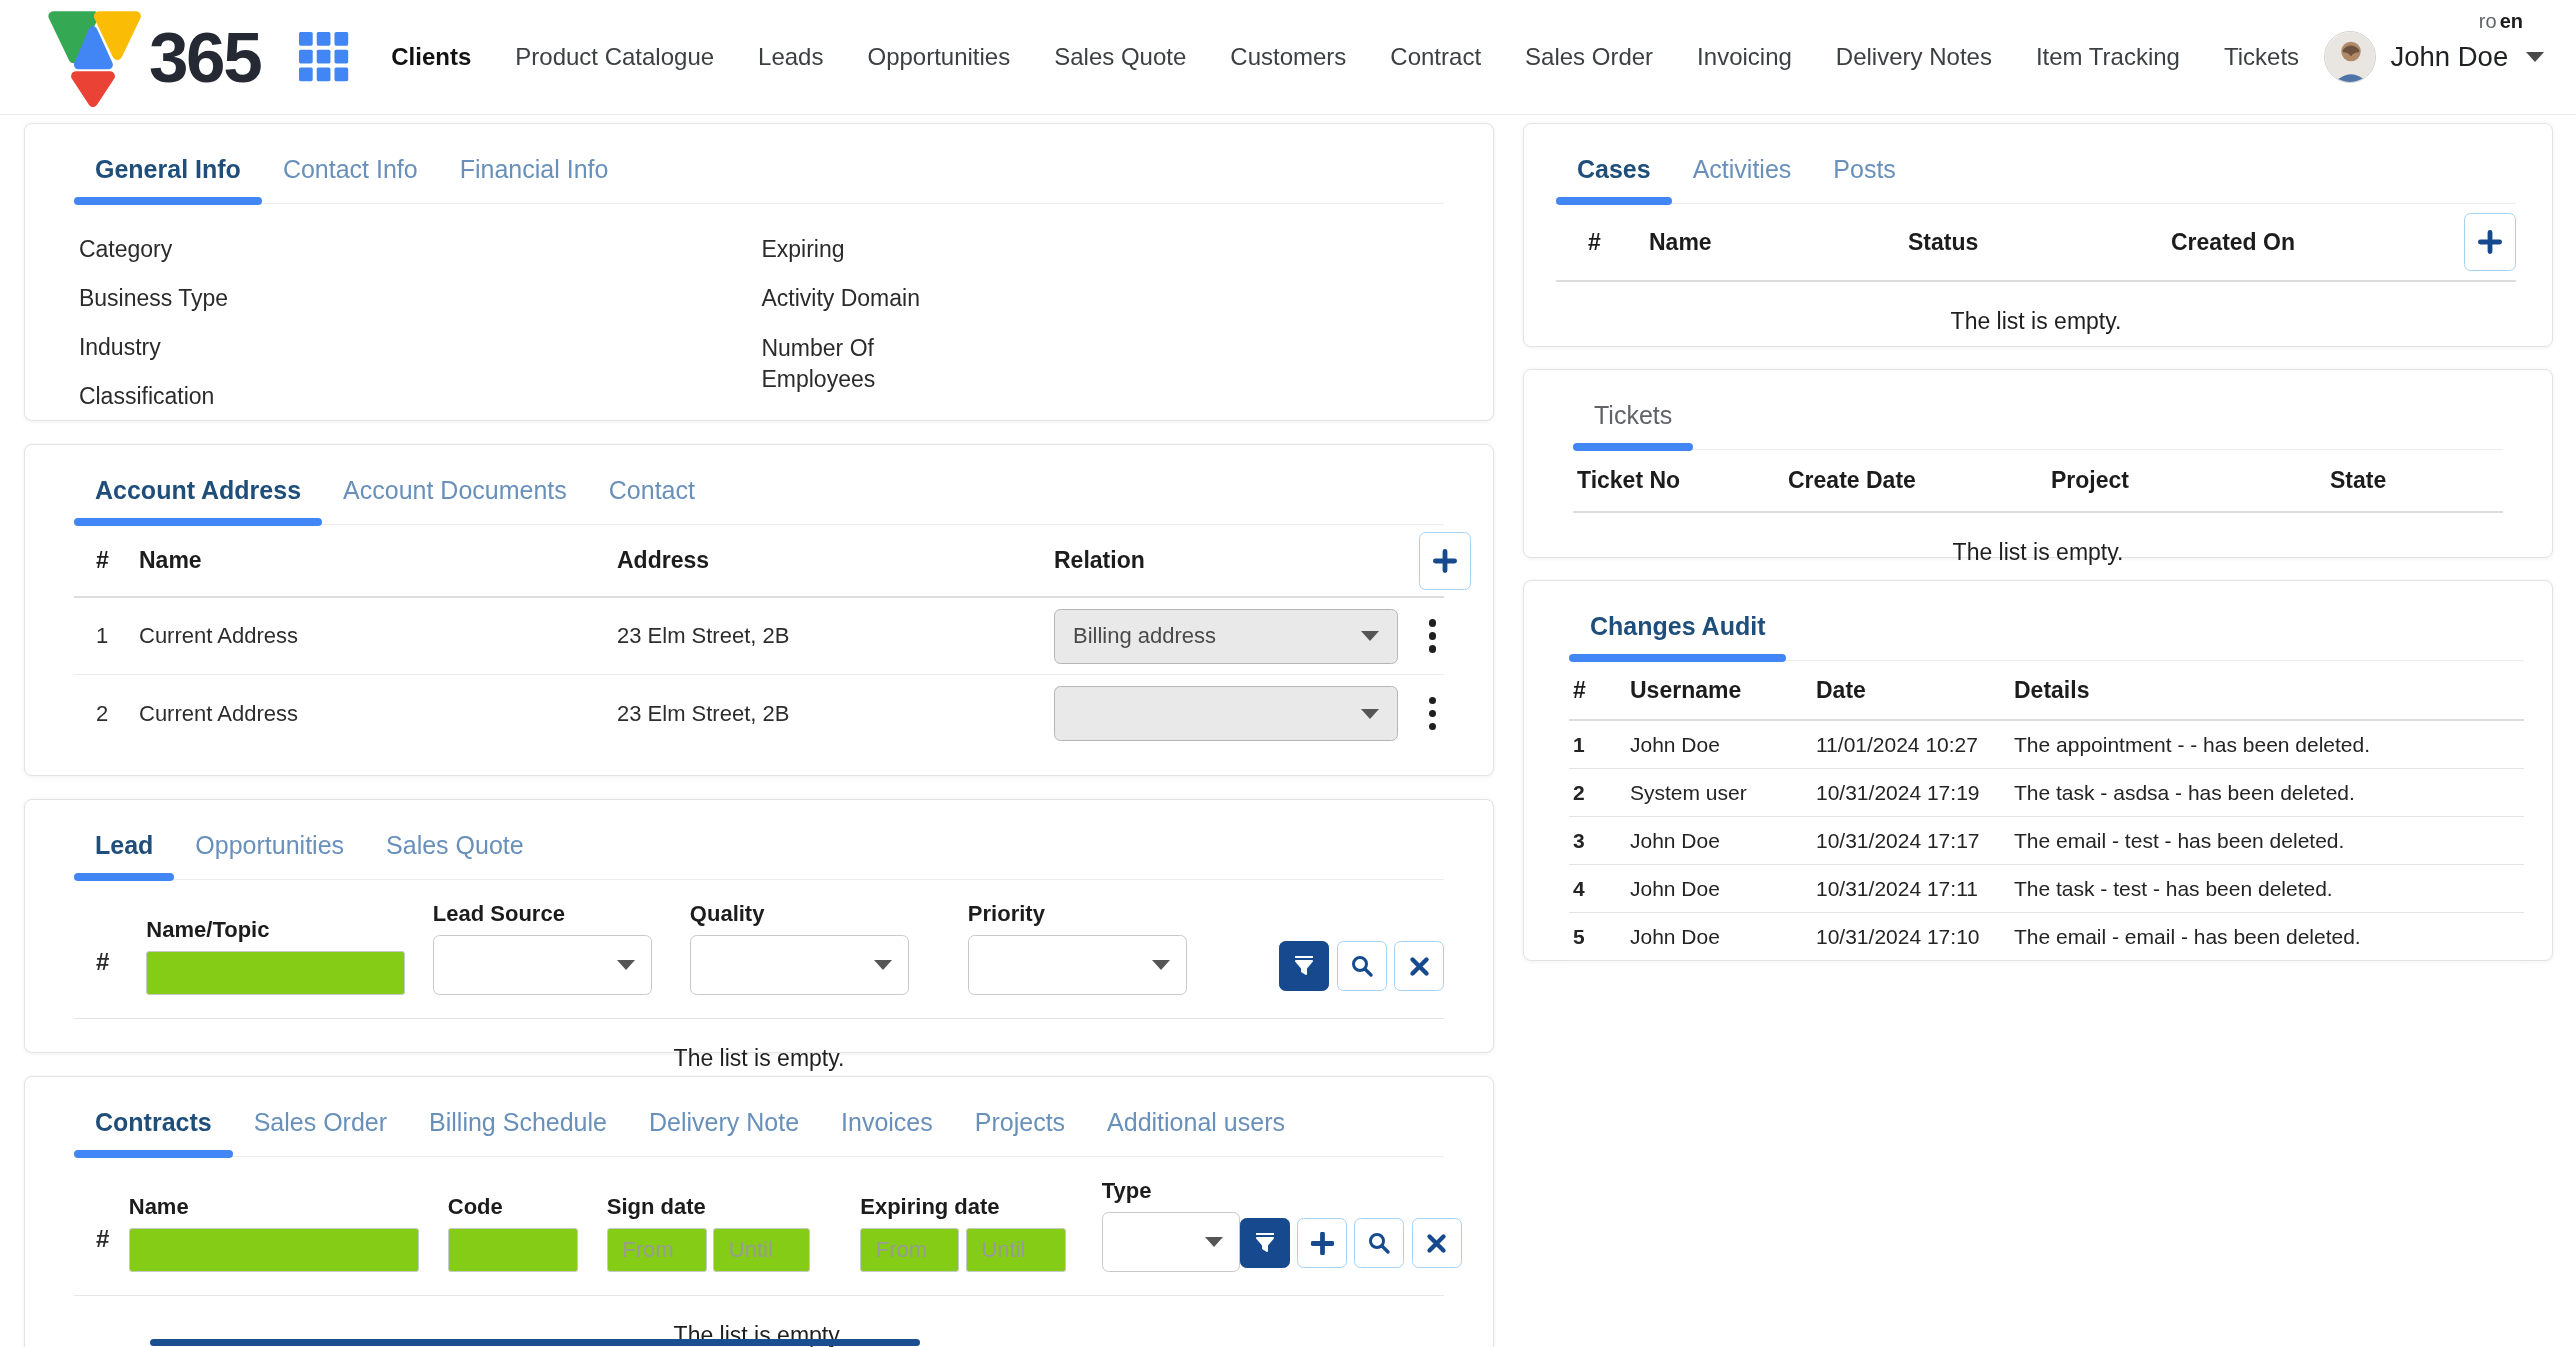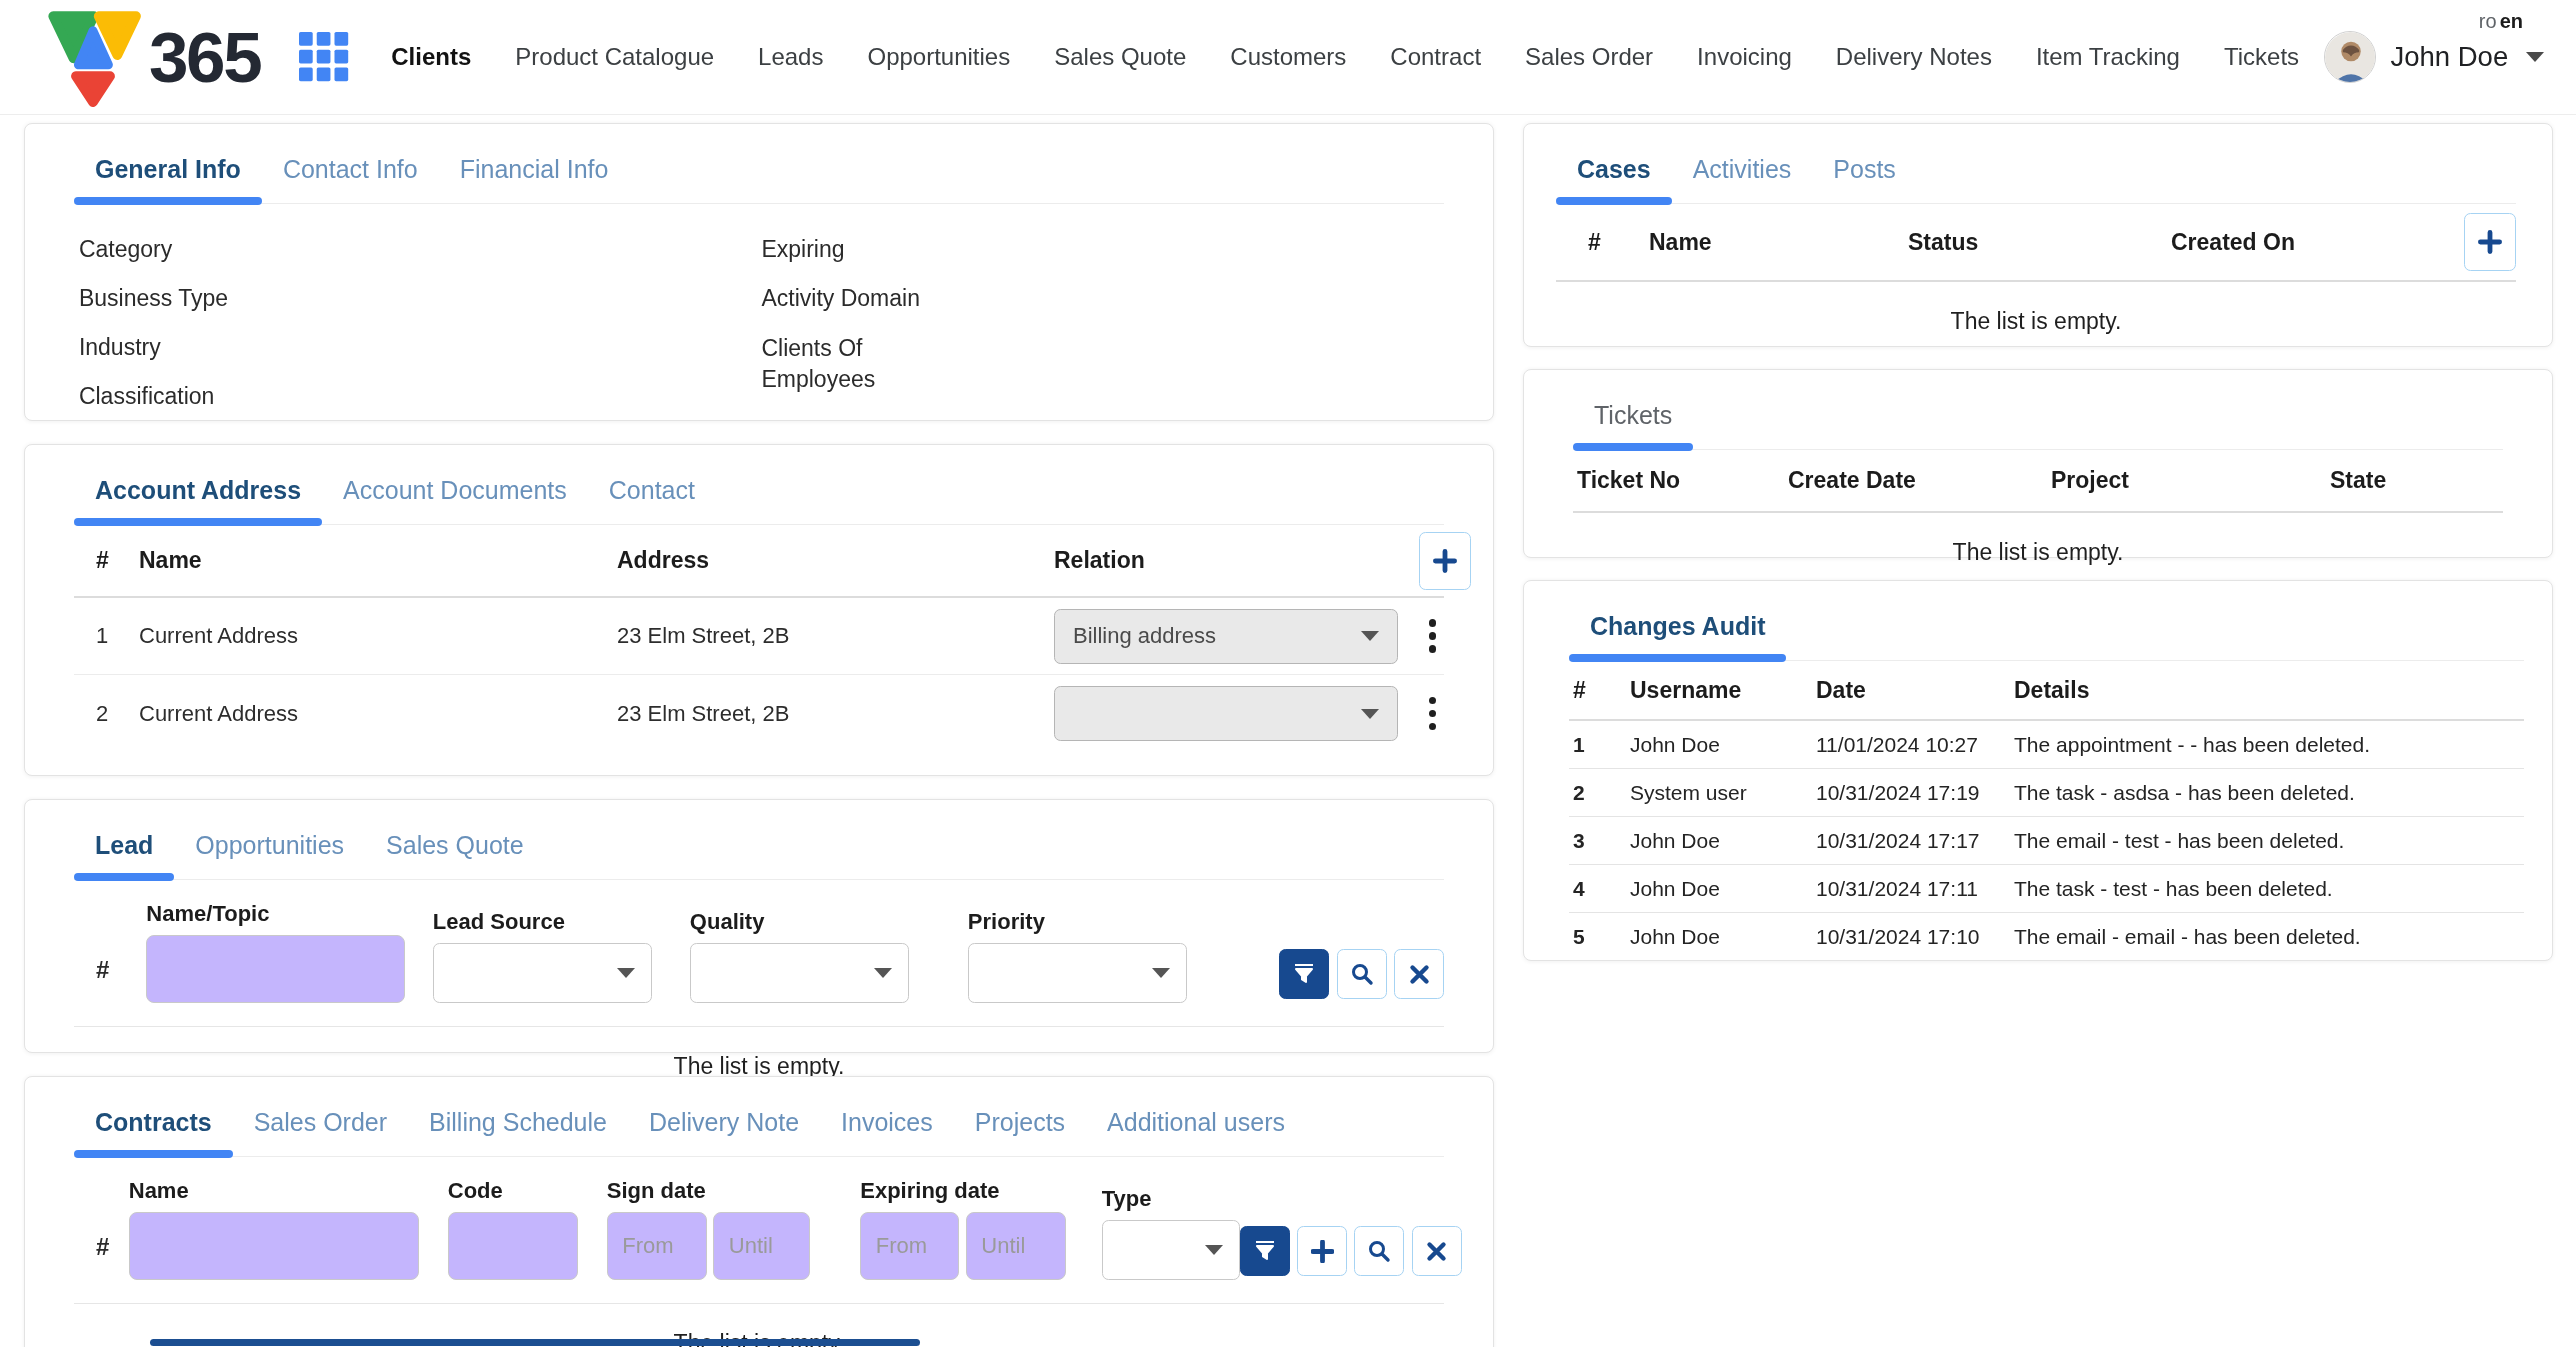--- a/index.html
+++ b/index.html
@@ -68,21 +68,21 @@
   .kebab{ justify-self:end; display:flex; flex-direction:column; gap:5.7px; padding:8px; cursor:pointer; }
   .kebab i{ width:7.3px; height:7.3px; border-radius:50%; background:#1f1f1f; }
   .add-btn{ width:52px; height:58px; background:#fff; border:1.6px solid #a6d3f3; border-radius:6.5px;
             display:flex; align-items:center; justify-content:center; cursor:pointer; justify-self:end; }
 
   
   .filter-row{ display:flex; align-items:flex-end; padding:21px 0 23px; }
   .hash{ font-size:24px; font-weight:700; margin:0 0 19.4px 22px; }
   .fgroup{ display:flex; flex-direction:column; gap:8px; }
   .fgroup label{ font-size:22px; font-weight:700; color:#1c1c1c; }
-  .tinput{ border:1.6px solid #c9c9c9; border-radius:8px; height:68px; background:#c4b5fd; font-family:inherit; font-size:22px; padding:0 14.6px; color:#333; outline:none; }
+  .tinput{ border:1.6px solid #c9c9c9; border-radius:3px; height:44px; background:#84cc16; font-family:inherit; font-size:22px; padding:0 14.6px; color:#333; outline:none; }
   .tinput::placeholder{ color:#9a9a9a; }
   .fsel{ border:1.6px solid #c9c9c9; border-radius:6.5px; height:60px; background:#fff;
          display:flex; align-items:center; justify-content:flex-end; padding-right:16px; cursor:pointer; }
   .date-pair{ display:flex; gap:6.5px; }
   .btns{ display:flex; gap:7.3px; margin:0 0 4px auto; }
   .icon-btn{ width:50px; height:50px; border-radius:6.5px; border:1.6px solid #a6d3f3; background:#fff;
              display:flex; align-items:center; justify-content:center; cursor:pointer; }
   .icon-btn.primary{ background:#17498f; border-color:#17498f; }
   .hr{ border-top:1.6px solid #e6e6e6; }
   .card-lead{ height:254px; }
@@ -186,21 +186,21 @@
     <div class="gi-cols">
       <div class="gi-col">
         <span class="f-label">Category</span>
         <span class="f-label">Business Type</span>
         <span class="f-label">Industry</span>
         <span class="f-label">Classification</span>
       </div>
       <div class="gi-col">
         <span class="f-label">Expiring</span>
         <span class="f-label">Activity Domain</span>
-        <span class="f-label wrap">Clients Of Employees</span>
+        <span class="f-label wrap">Number Of Employees</span>
       </div>
     </div>
   </div>
 
   <div class="card card-address">
     <div class="tabs">
       <span class="tab active">Account Address</span>
       <span class="tab">Account Documents</span>
       <span class="tab">Contact</span>
     </div>

